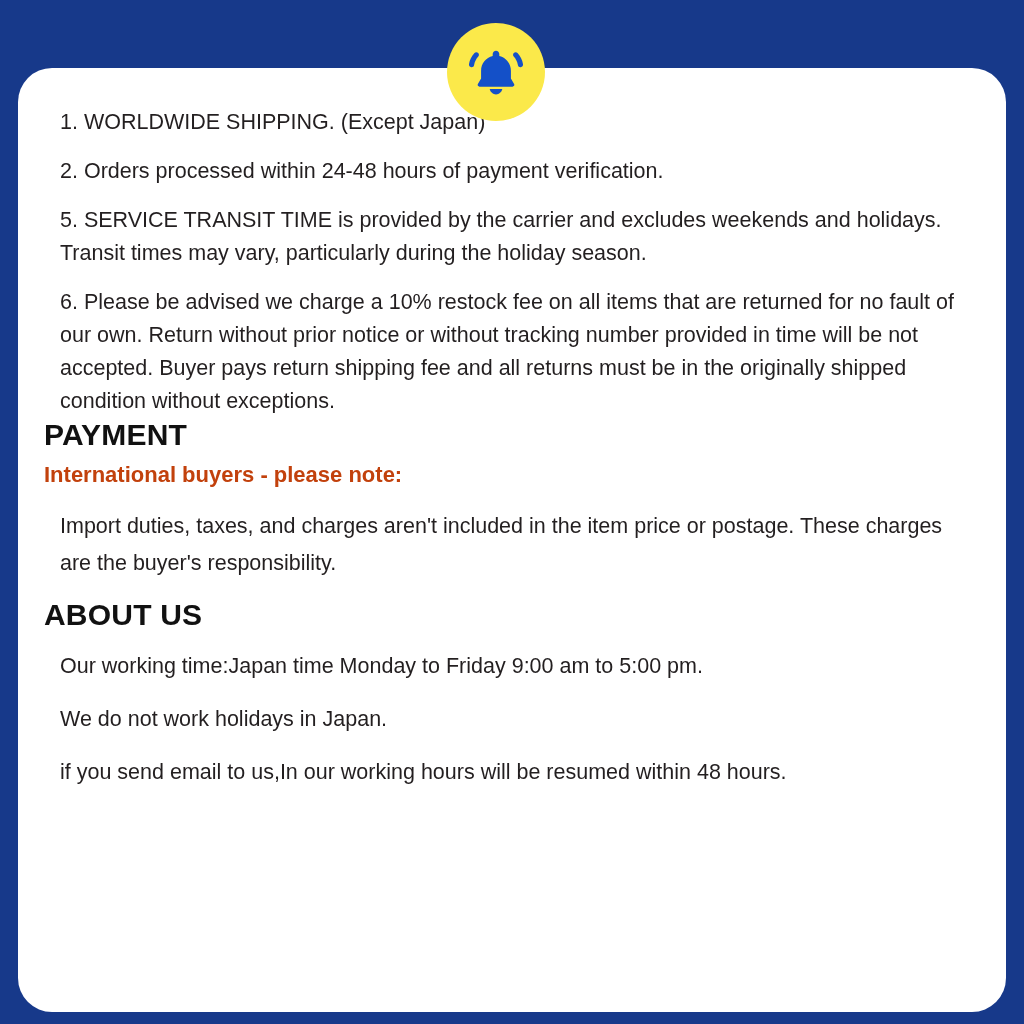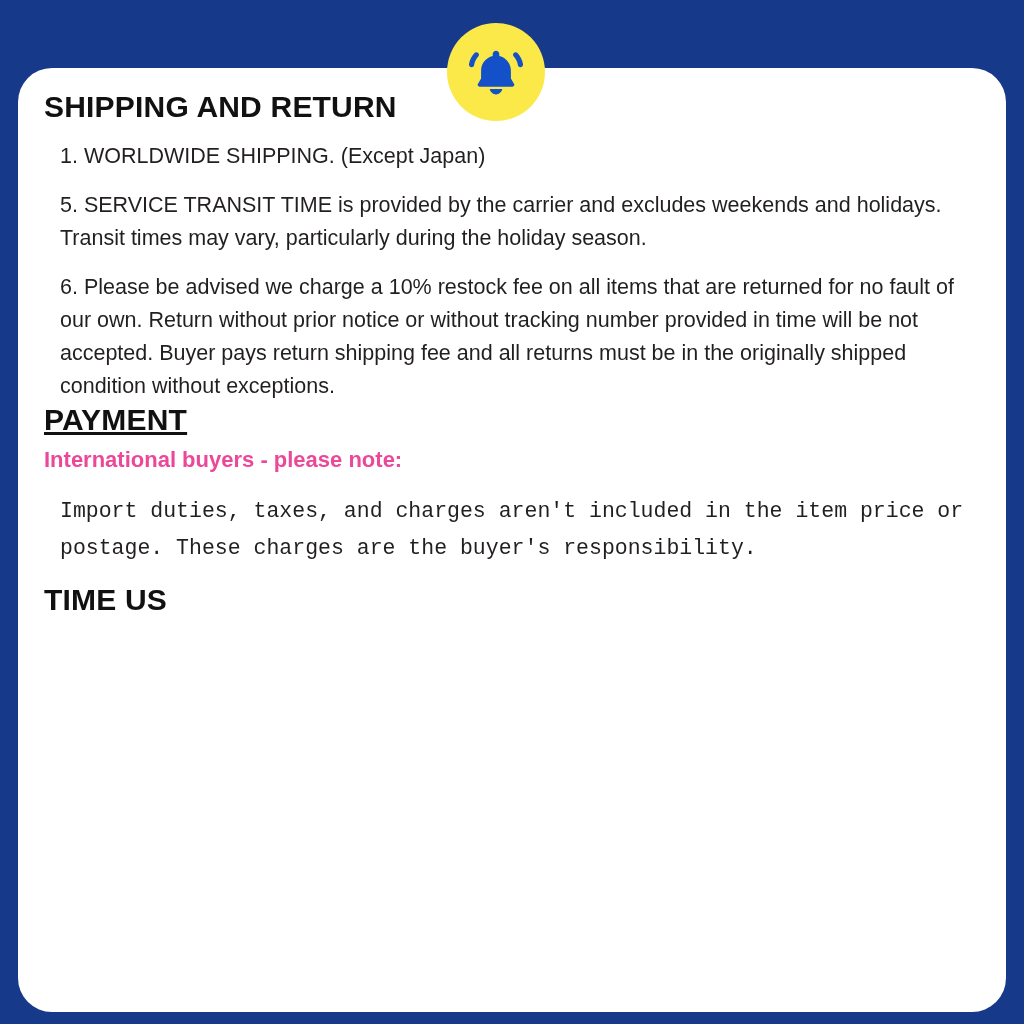--- a/index.html
+++ b/index.html
@@ -50,62 +50,67 @@
   }
   h2.section-title {
     font-size: 30px;
     font-weight: bold;
     color: #111111;
     margin: 0 0 6px 0;
     letter-spacing: 0.2px;
     font-family: "Liberation Sans", sans-serif;
   }
   .title-shipping { margin-top: 10px; }
-  .title-payment { margin-top: 18px; margin-bottom: 4px; text-decoration: underline; }
+  .title-payment { margin-top: 18px; margin-bottom: 4px; }
   .title-about { margin-top: 16px; margin-bottom: 2px; }
   p.line {
     font-size: 21.5px;
     line-height: 33px;
     color: #231f20;
     margin: 16px;
     font-family: "Liberation Sans", sans-serif;
   }
   .note-red {
-    color: #ec4899;
+    color: #c2410c;
     font-weight: bold;
     font-size: 22px;
     line-height: 34px;
     margin: 0 0 2px 0;
     font-family: "Liberation Sans", sans-serif;
   }
   .block-shipping p.line { margin-bottom: 0px; }
-  .block-payment p.line { line-height: 37px; font-family: Liberation Mono, monospace; }
+  .block-payment p.line { line-height: 37px; }
   .block-about p.line { line-height: 37px; }
 </style>
 </head>
 <body>
 
 <div class="page">
 
   <div class="card">
 
-    <h2 class="section-title title-shipping">SHIPPING AND RETURN</h2>
     <div class="block-shipping">
       <p class="line">1. WORLDWIDE SHIPPING. (Except Japan)</p>
+      <p class="line">2. Orders processed within 24-48 hours of payment verification.</p>
       <p class="line">5. SERVICE TRANSIT TIME is provided by the carrier and excludes weekends and holidays. Transit times may vary, particularly during the holiday season.</p>
       <p class="line">6. Please be advised we charge a 10% restock fee on all items that are returned for no fault of our own. Return without prior notice or without tracking number provided in time will be not accepted. Buyer pays return shipping fee and all returns must be in the originally shipped condition without exceptions.</p>
     </div>
 
     <h2 class="section-title title-payment">PAYMENT</h2>
     <div class="block-payment">
       <p class="note-red">International buyers - please note:</p>
       <p class="line">Import duties, taxes, and charges aren't included in the item price or postage. These charges are the buyer's responsibility.</p>
     </div>
 
-    <h2 class="section-title title-about">TIME US</h2>
+    <h2 class="section-title title-about">ABOUT US</h2>
+    <div class="block-about">
+      <p class="line">Our working time:Japan time Monday to Friday 9:00 am to 5:00 pm.</p>
+      <p class="line">We do not work holidays in Japan.</p>
+      <p class="line">if you send email to us,In our working hours will be resumed within 48 hours.</p>
+    </div>
 
   </div>
 
   <div class="bell-badge">
     <span>
       <svg width="62" height="62" viewBox="0 0 64 64" aria-hidden="true">
         <g fill="#1450c8">
           <path d="M32 10c-1.9 0-3.4 1.5-3.4 3.4v2.1c-7 1.6-12 7.8-12 15.1v8.2l-3.3 5.6c-.7 1.2.2 2.7 1.6 2.7h34.2c1.4 0 2.3-1.5 1.6-2.7L47.4 38.8v-8.2c0-7.3-5-13.5-12-15.1v-2.1c0-1.9-1.5-3.4-3.4-3.4z"></path>
           <path d="M25.5 49.5c.6 3.2 3.4 5.6 6.5 5.6s5.9-2.4 6.5-5.6z"></path>
           <path d="M13.6 12.4c-1.1-1-2.8-1-3.8.1-3 3.2-5 7.2-5.7 11.6-.2 1.5.8 2.8 2.3 3 1.5.2 2.8-.8 3-2.3.6-3.3 2.1-6.3 4.3-8.7 1-1.1.9-2.7-.1-3.7z"></path>

